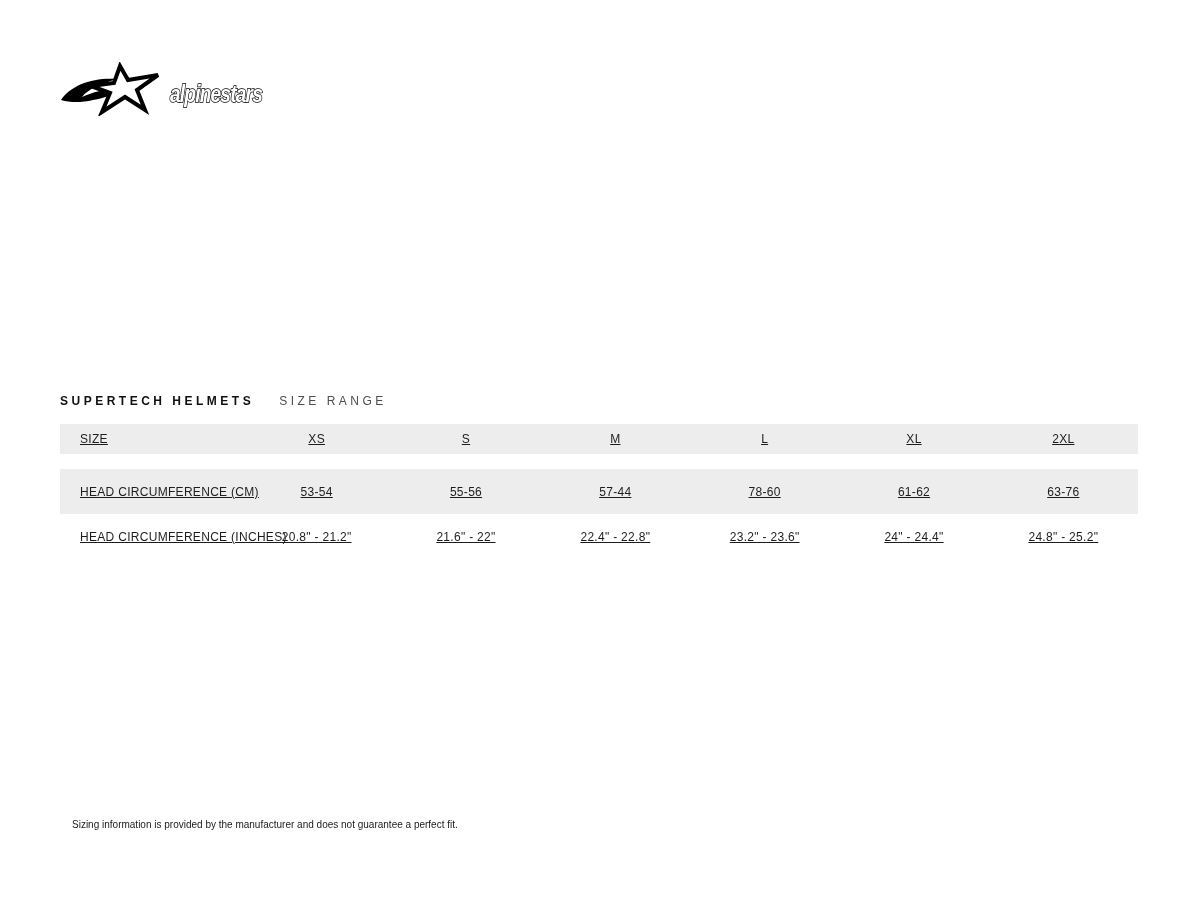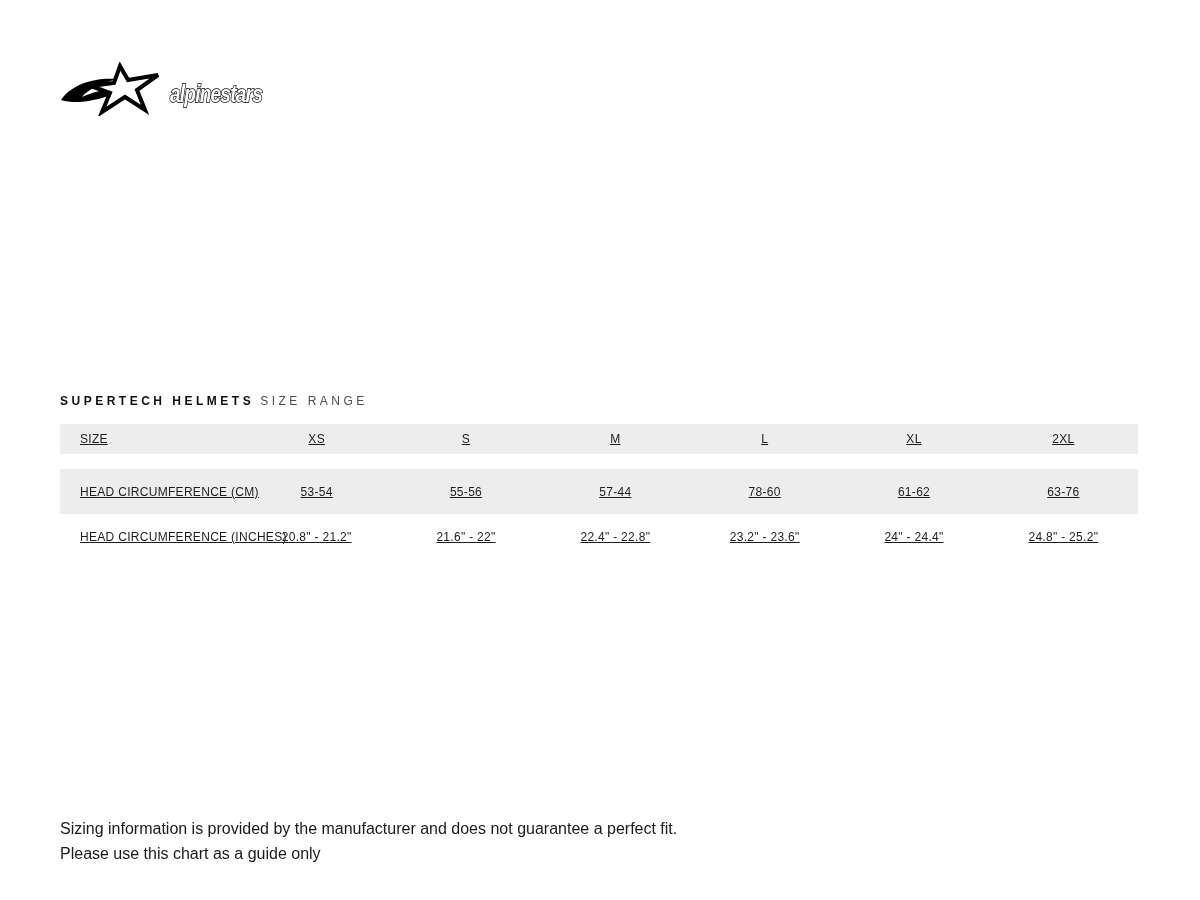--- a/index.html
+++ b/index.html
@@ -10,37 +10,37 @@
   .logo-wrap { position: absolute; left: 58px; top: 62px; width: 208px; height: 54px; }
   .logo-wrap svg { width: 100%; height: 100%; }
 
   
   .chart-title {
     position: absolute; left: 60px; top: 394px;
     font-size: 12px; font-weight: bold; letter-spacing: 3.5px;
     white-space: nowrap; color: #111111;
   }
   .chart-title .secondary {
-    font-weight: normal; color: #4d4d4d; margin-left: 6px; letter-spacing: 3.5px;
+    font-weight: normal; color: #4d4d4d; margin-left: 25px; letter-spacing: 3.5px;
   }
 
   
   .size-table { position: absolute; left: 60px; top: 424px; width: 1078px;
     font-size: 12px; letter-spacing: 0.3px; color: #1d1d1d; }
   .t-row { display: grid; grid-template-columns: 182px repeat(6, 1fr); align-items: center; height: 30px; }
   .t-row.shaded { background: #ededed; }
   .t-row .cell { text-align: center; white-space: nowrap; text-decoration: underline; }
   .t-row .label-cell { text-align: left; padding-left: 20px; }
   .t-spacer { height: 15px; }
   .t-row.data-row { height: 45px; }
 
   
   .disclaimer {
-    position: absolute; left: 60px; top: 817px;
-    font-size: 16px; line-height: 1.55; color: #1a1a1a;
+    position: absolute; left: 72px; top: 817px;
+    font-size: 10px; line-height: 1.55; color: #1a1a1a;
   }
 </style>
 </head>
 <body>
 
 <div class="logo-wrap">
   <svg viewBox="0 0 416 104" aria-hidden="true">
 
     <path d="M6 74 C26 44 70 28 120 32 C88 40 60 52 48 68 C70 58 94 52 110 52 L102 66 C74 74 38 84 6 74 Z" fill="#000000"></path>
 
@@ -85,14 +85,13 @@
     <div class="cell">22.4" - 22.8"</div>
     <div class="cell">23.2" - 23.6"</div>
     <div class="cell">24" - 24.4"</div>
     <div class="cell">24.8" - 25.2"</div>
   </div>
 
 </div>
 
 <div class="disclaimer">
   <div>Sizing information is provided by the manufacturer and does not guarantee a perfect fit.</div>
-  <div>Please use this chart as a guide only</div>
 </div>
 
 </body></html>

